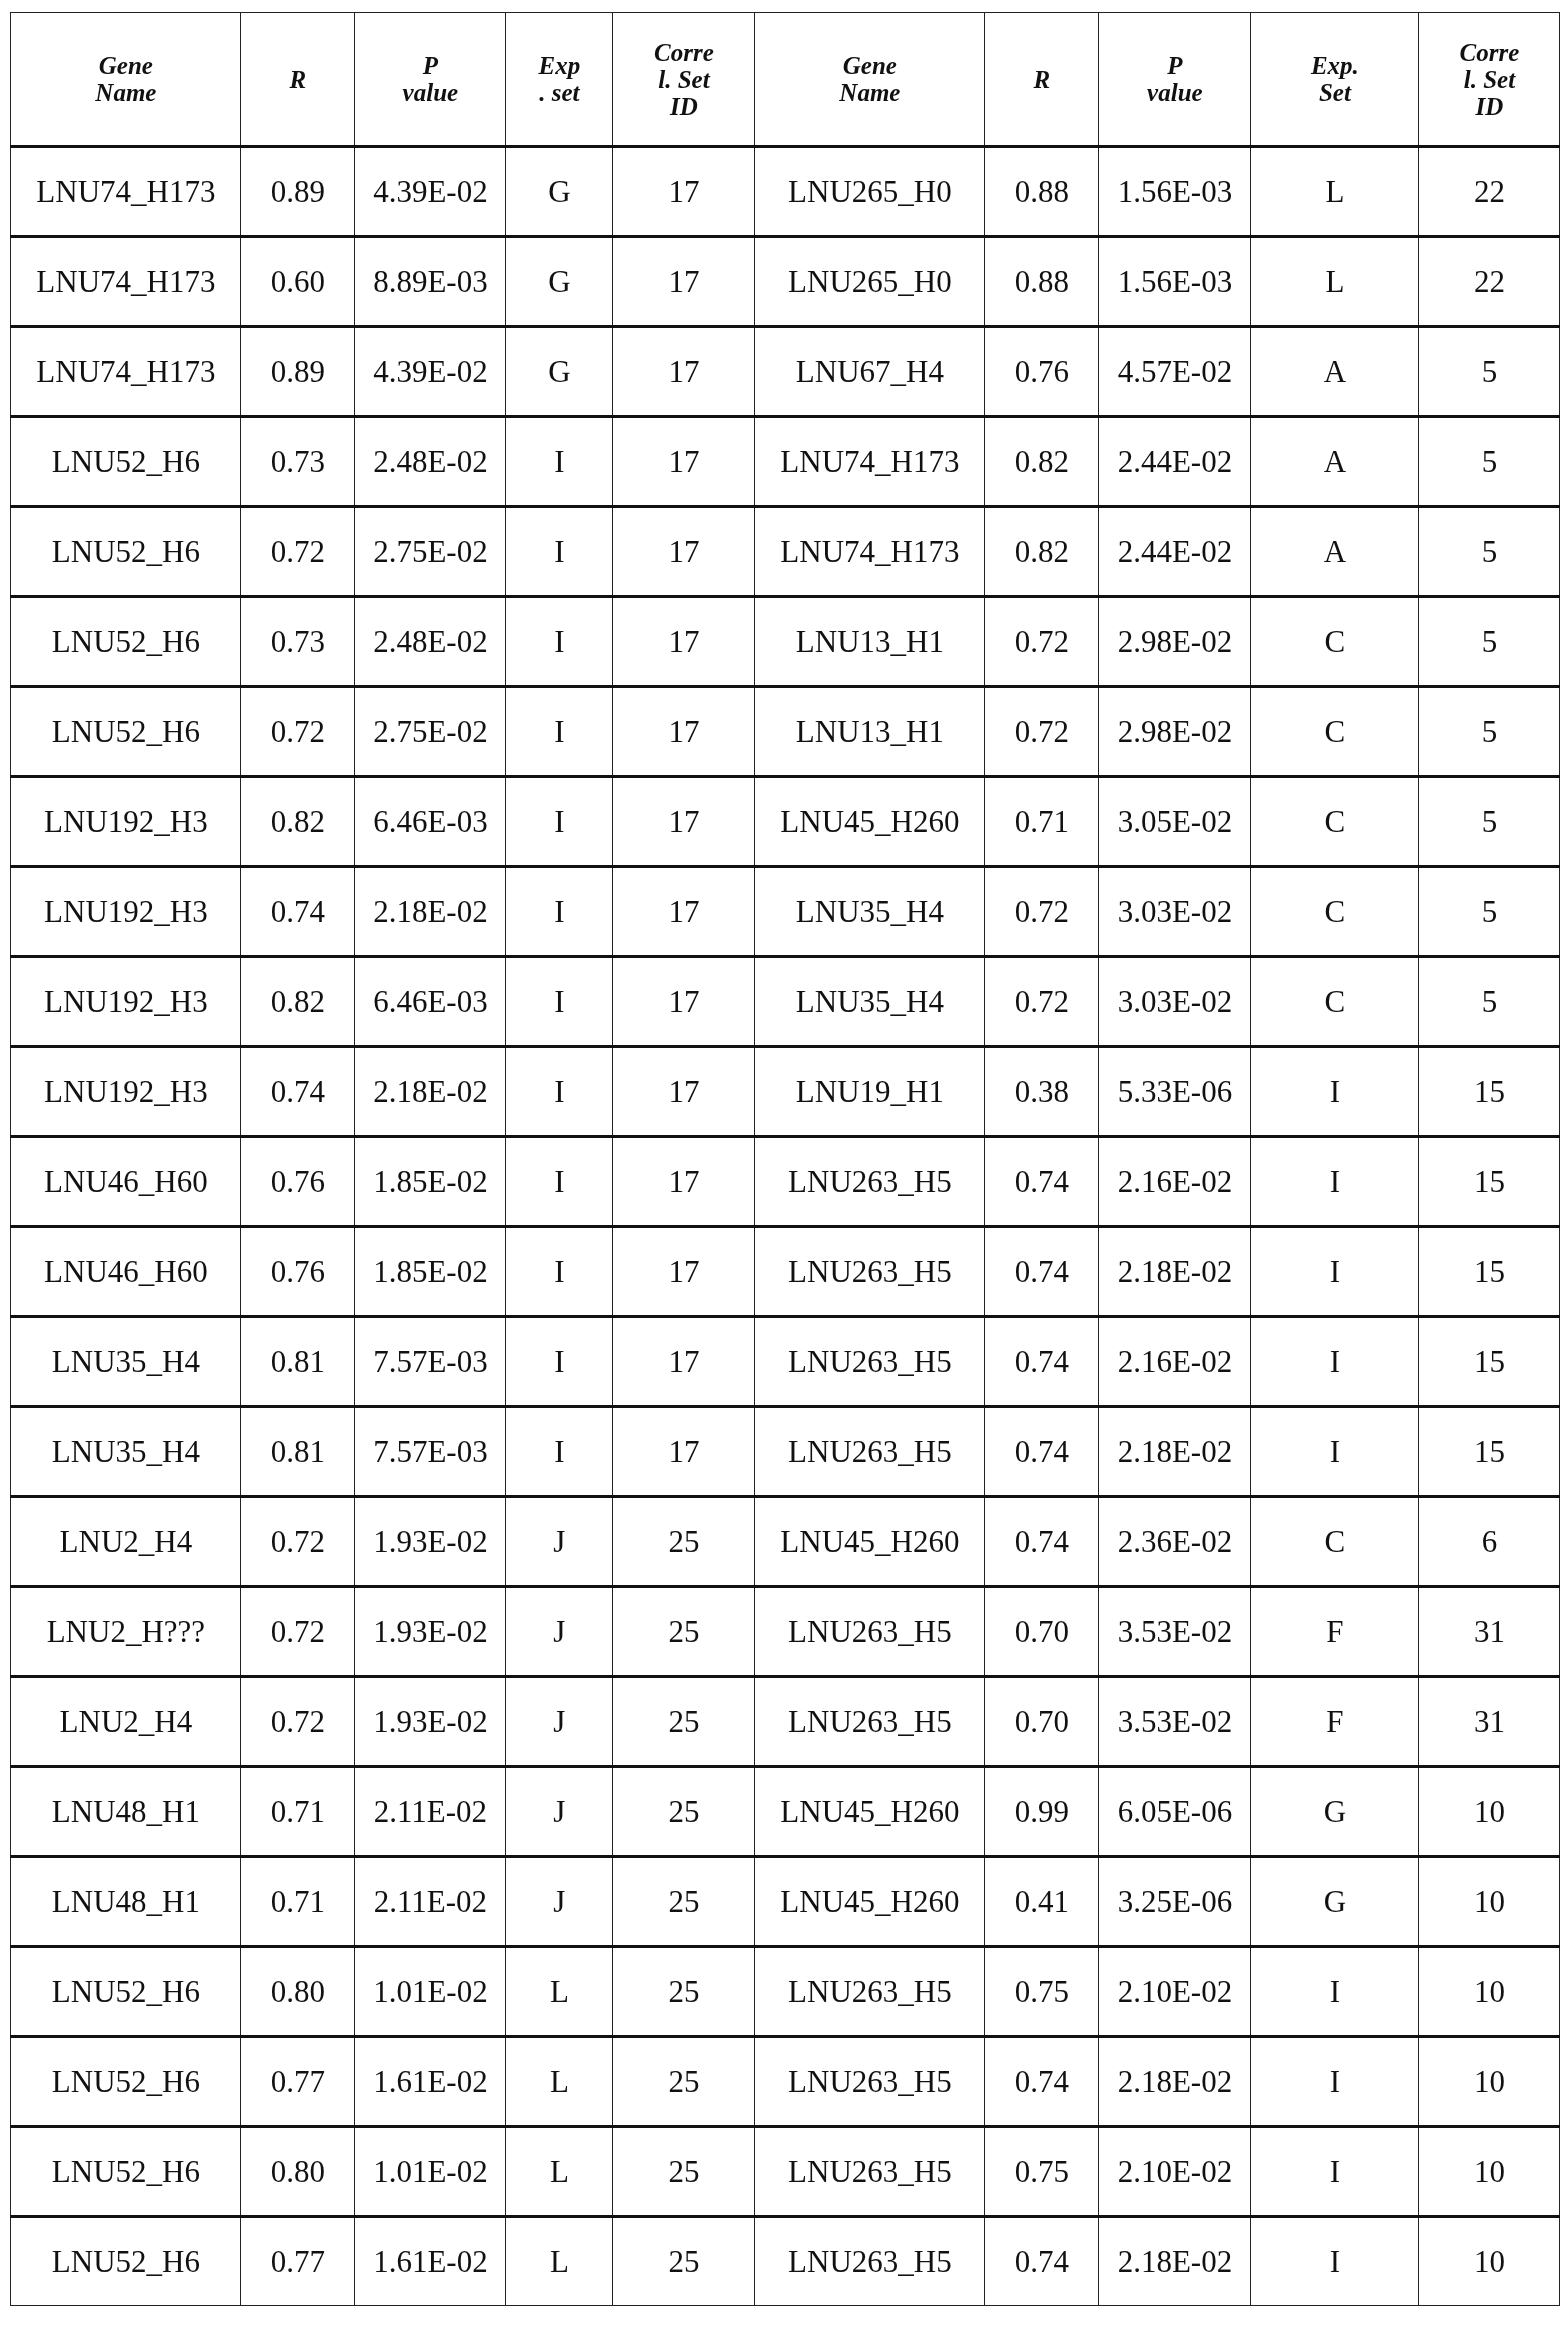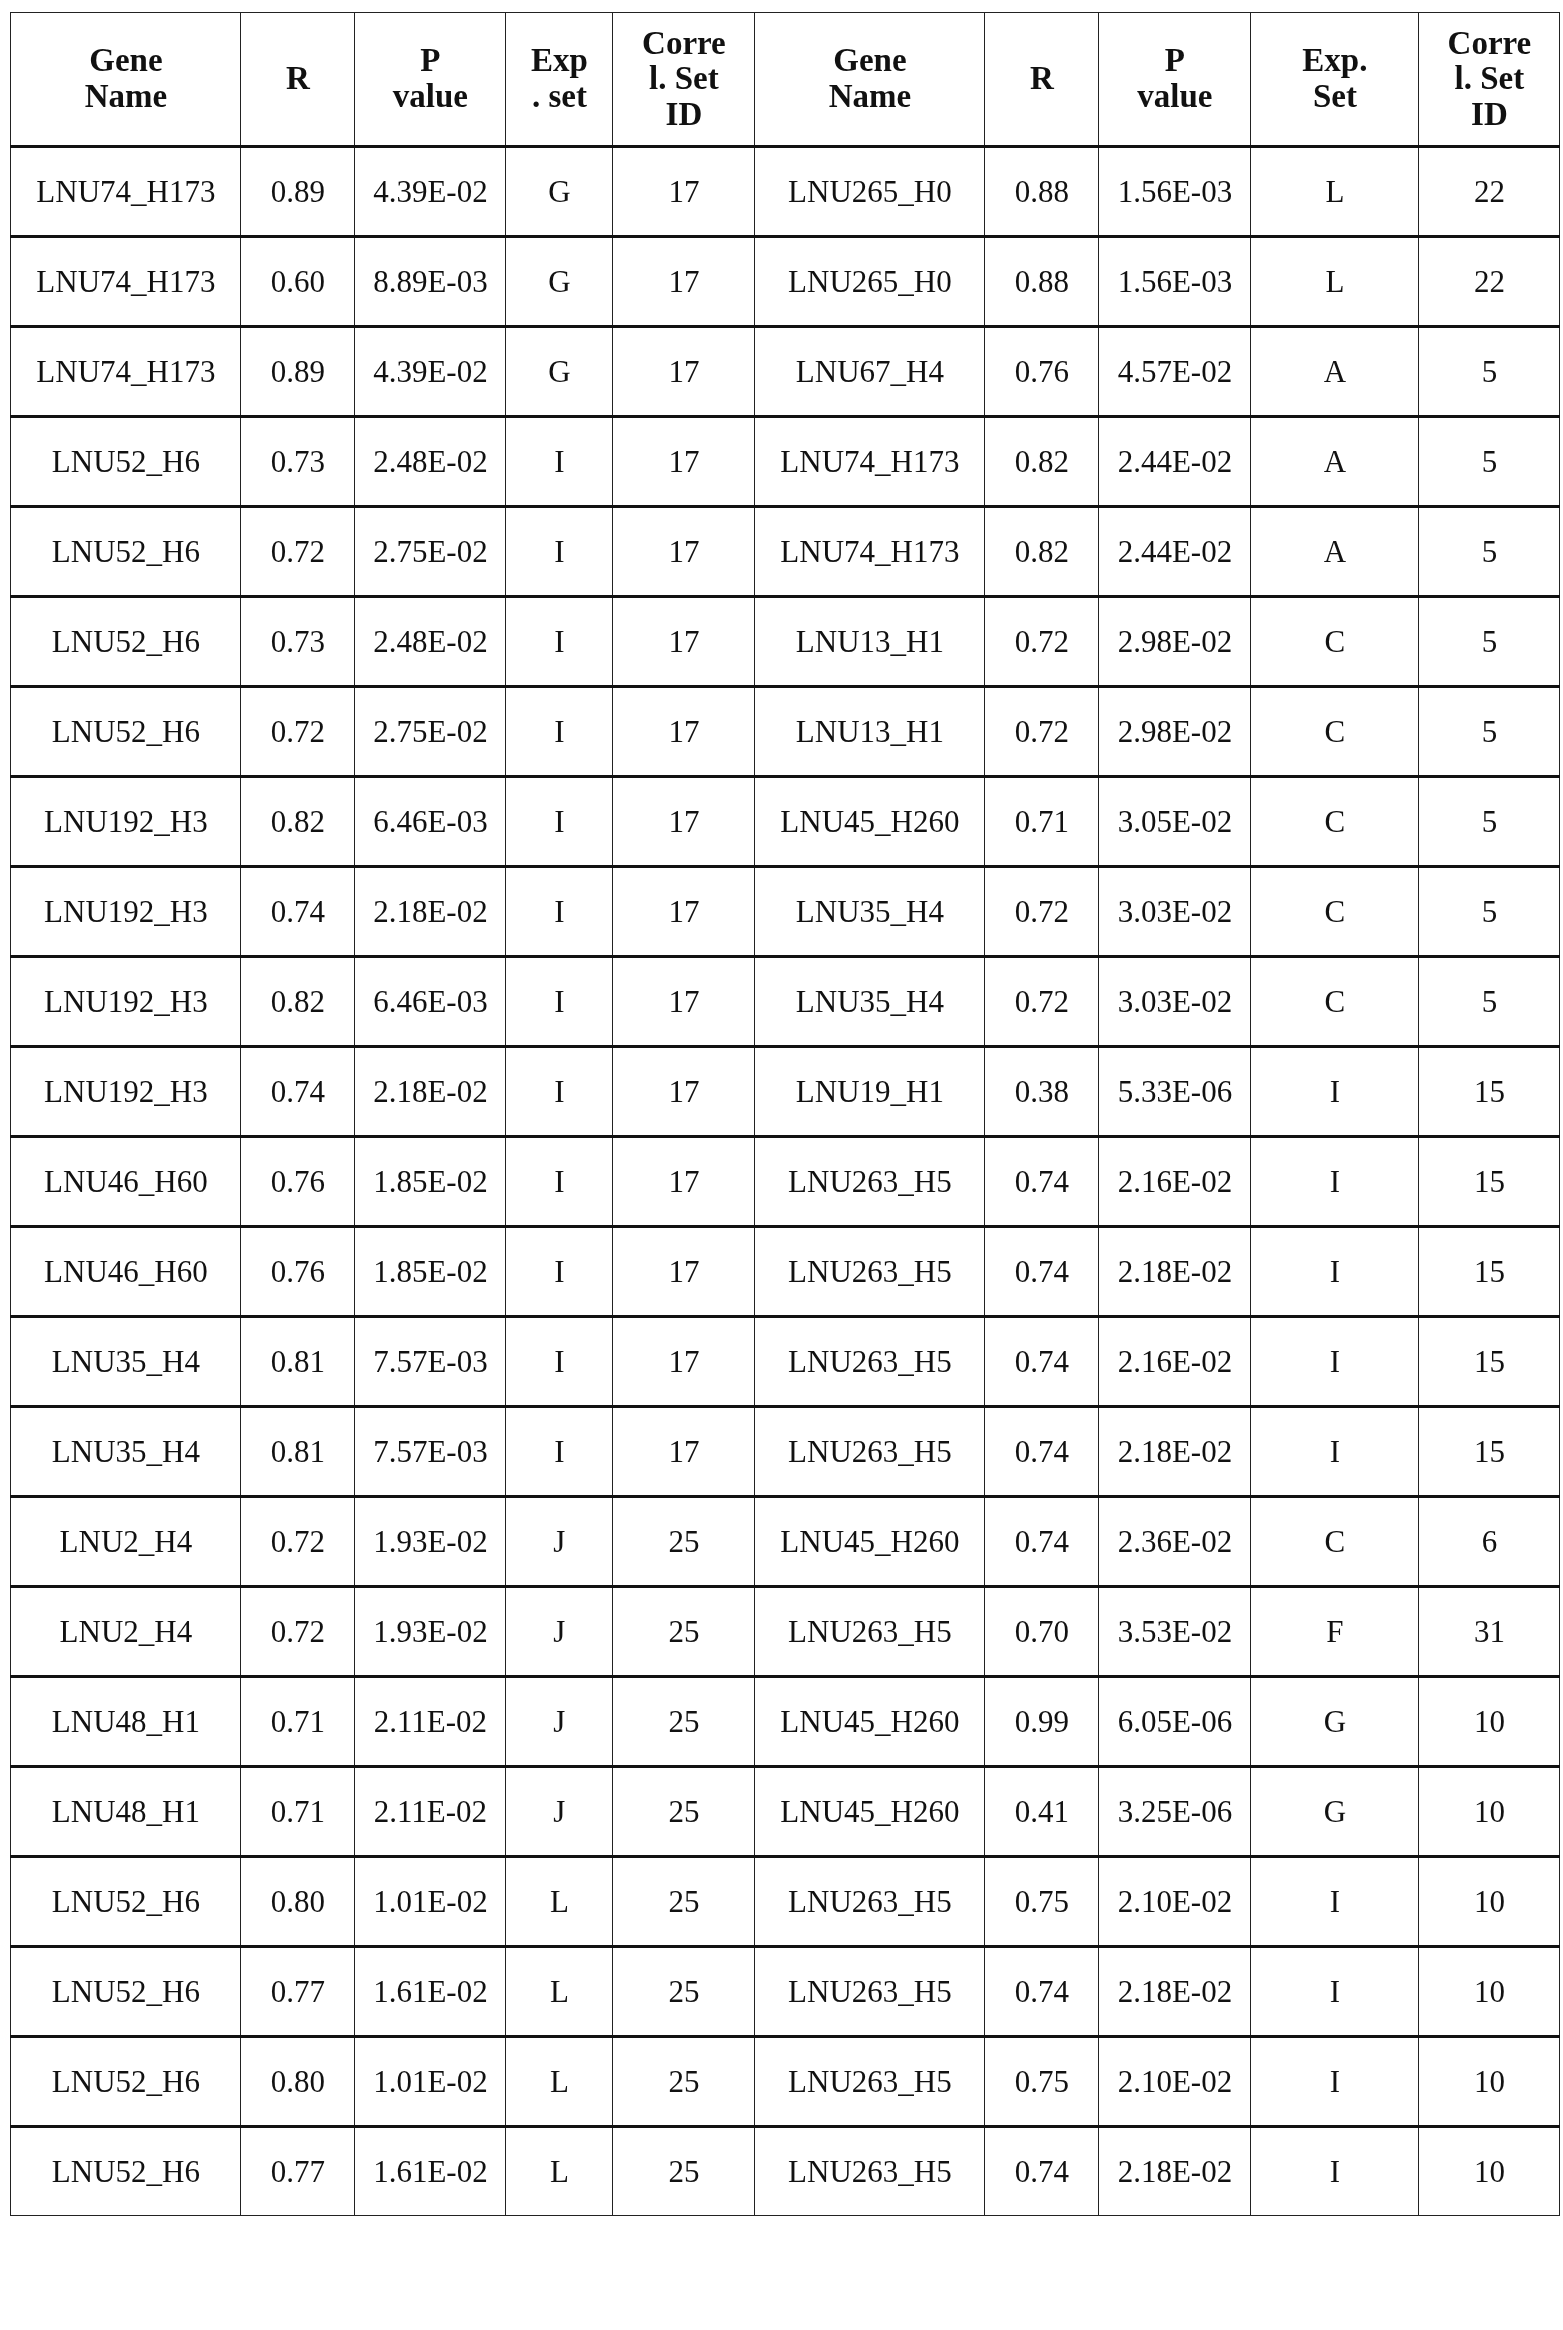--- a/index.html
+++ b/index.html
@@ -13,22 +13,22 @@
   }
   table.data-table th, table.data-table td {
     border: 1.7px solid #222;
     text-align: center;
     vertical-align: middle;
     padding: 0 5.2px;
     line-height: 1.08;
     word-break: break-all;
   }
   table.data-table th {
-    font-weight: bold; 
-    font-size: 33px; height: 132px;
+    font-weight: bold; font-style: italic;
+    font-size: 25px; height: 132px;
   }
   table.data-table td { font-size: 31px; height: 87px; }
   table.data-table tbody tr { border-top: 3.5px solid #111; margin-top: 14px; }
   col.c-gene { width: 230px; }
   col.c-r { width: 114px; }
   col.c-p { width: 151px; }
   col.c-exp { width: 107px; }
   col.c-id { width: 142px; }
   col.c-gene2 { width: 230px; }
   col.c-r2 { width: 114px; }
@@ -253,20 +253,32 @@
         <td>1.93E-02</td>
         <td>J</td>
         <td>25</td>
         <td>LNU45_H260</td>
         <td>0.74</td>
         <td>2.36E-02</td>
         <td>C</td>
         <td>6</td>
       </tr>
       <tr>
+        <td>LNU2_H???</td>
+        <td>0.72</td>
+        <td>1.93E-02</td>
+        <td>J</td>
+        <td>25</td>
+        <td>LNU263_H5</td>
+        <td>0.70</td>
+        <td>3.53E-02</td>
+        <td>F</td>
+        <td>31</td>
+      </tr>
+      <tr>
         <td>LNU2_H4</td>
         <td>0.72</td>
         <td>1.93E-02</td>
         <td>J</td>
         <td>25</td>
         <td>LNU263_H5</td>
         <td>0.70</td>
         <td>3.53E-02</td>
         <td>F</td>
         <td>31</td>

